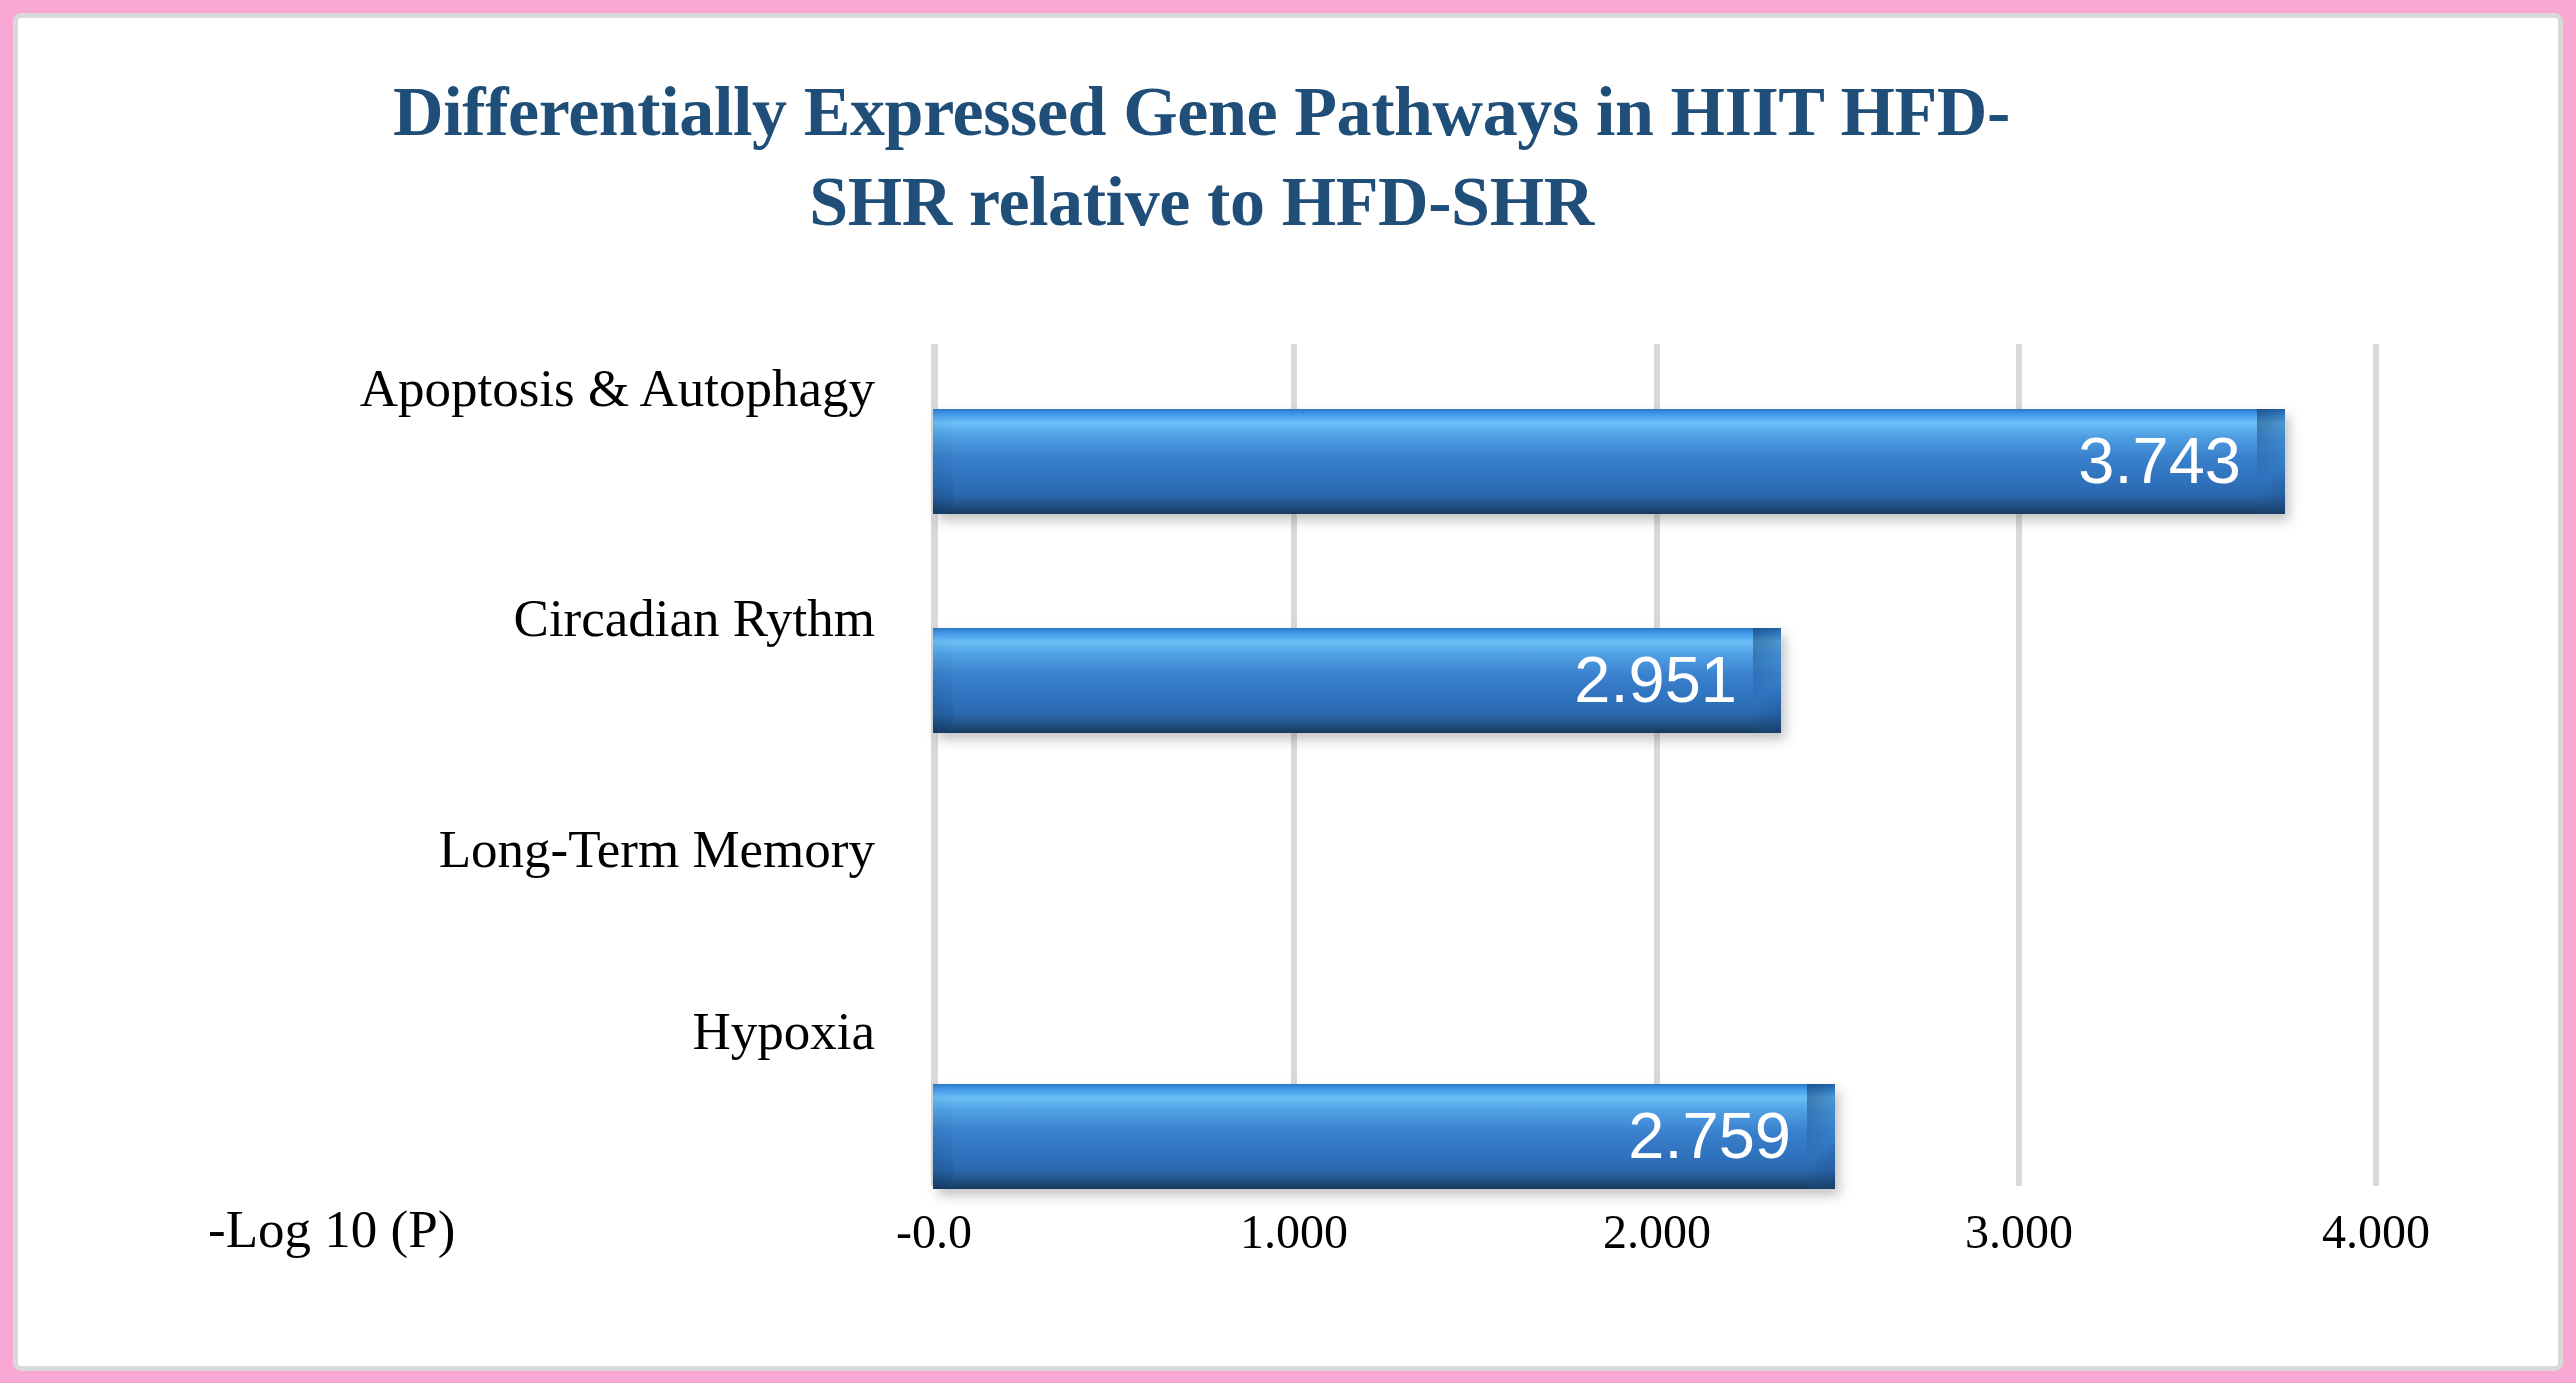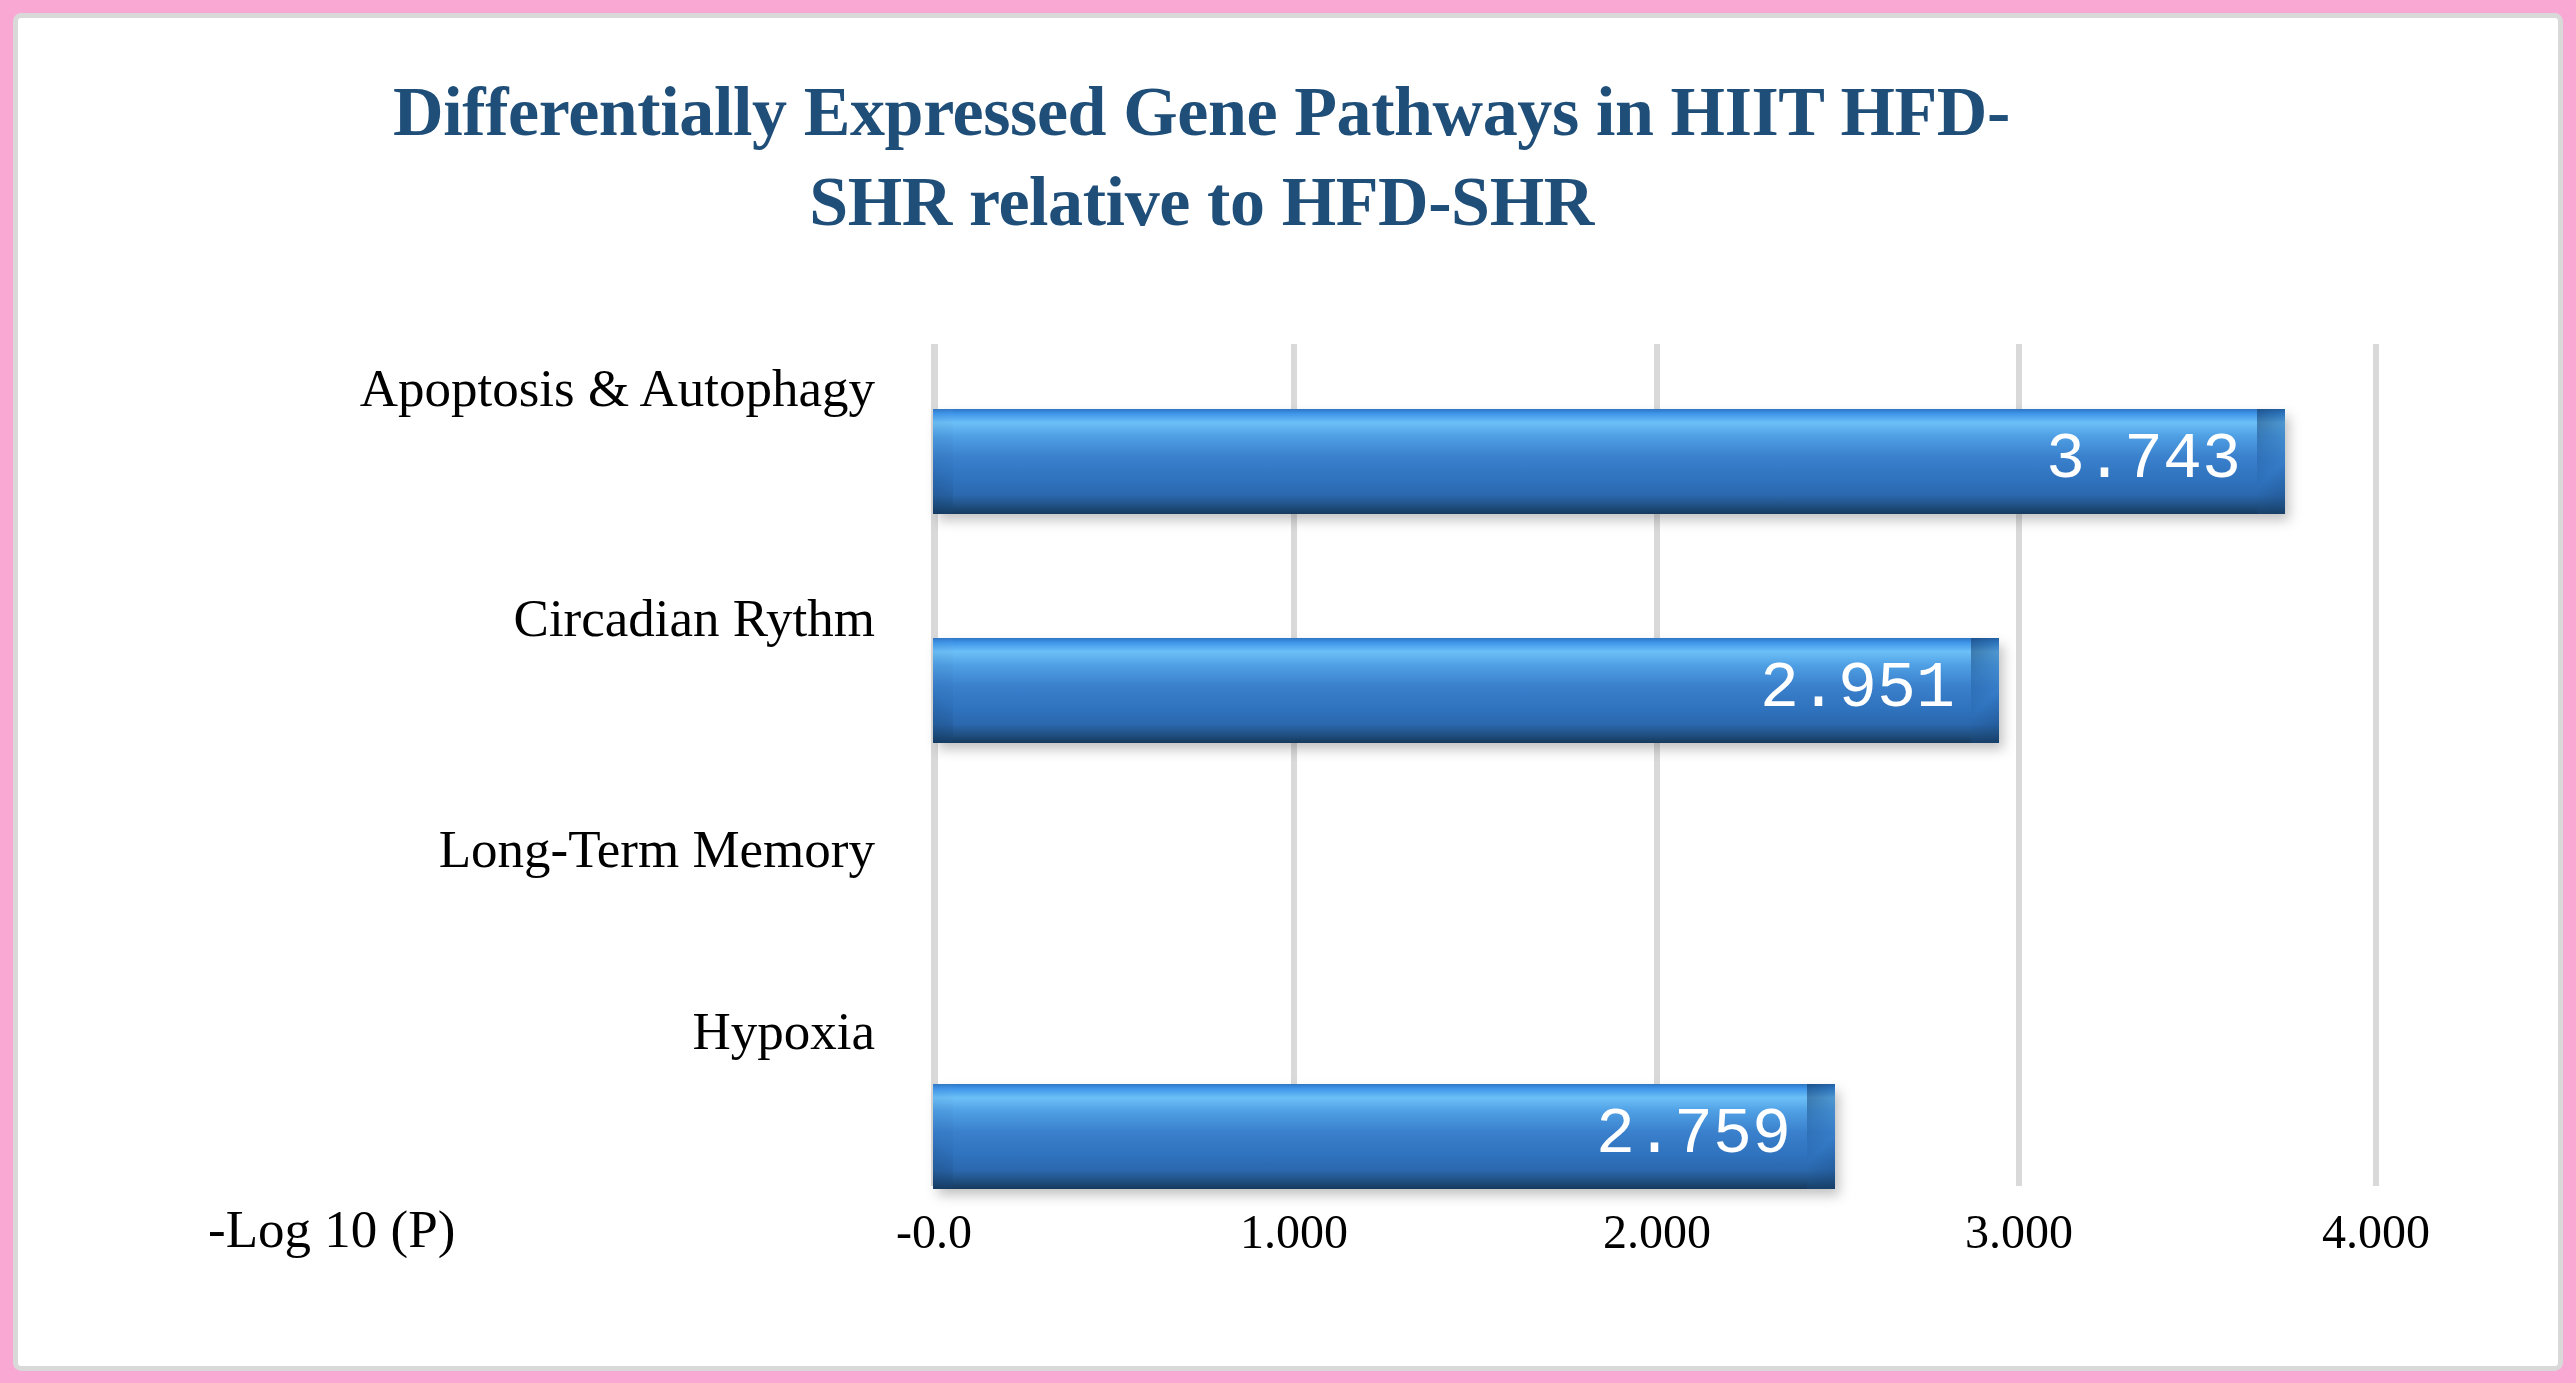--- a/index.html
+++ b/index.html
@@ -131,21 +131,21 @@
         rgba(35,95,160,0.16) 45%,
         rgba(255,255,255,0.02) 100%);
   }
 
   .bar-value {
     position: absolute;
     right: 44px;
     top: 50%;
     transform: translateY(-52%);
     color: #ffffff;
-    font-family: Liberation Mono, monospace;
+    font-family: Liberation Sans, sans-serif;
     font-size: 65px;
     line-height: 1;
     z-index: 3;
     white-space: nowrap;
   }
 
   
   .cat-label {
     position: absolute;
     right: 0;
@@ -216,21 +216,21 @@
   </div>
 
   <div class="bars-layer">
 
     <div class="bar-row" style="top:65px; width:1352px">
       <div class="bar">
         <span class="bar-value">3.743</span>
       </div>
     </div>
 
-    <div class="bar-row" style="top:294px; width:1066px">
+    <div class="bar-row" style="top:284px; width:848px">
       <div class="bar">
         <span class="bar-value">2.951</span>
       </div>
     </div>
 
 
     <div class="bar-row" style="top:740px; width:902px">
       <div class="bar">
         <span class="bar-value">2.759</span>
       </div>

